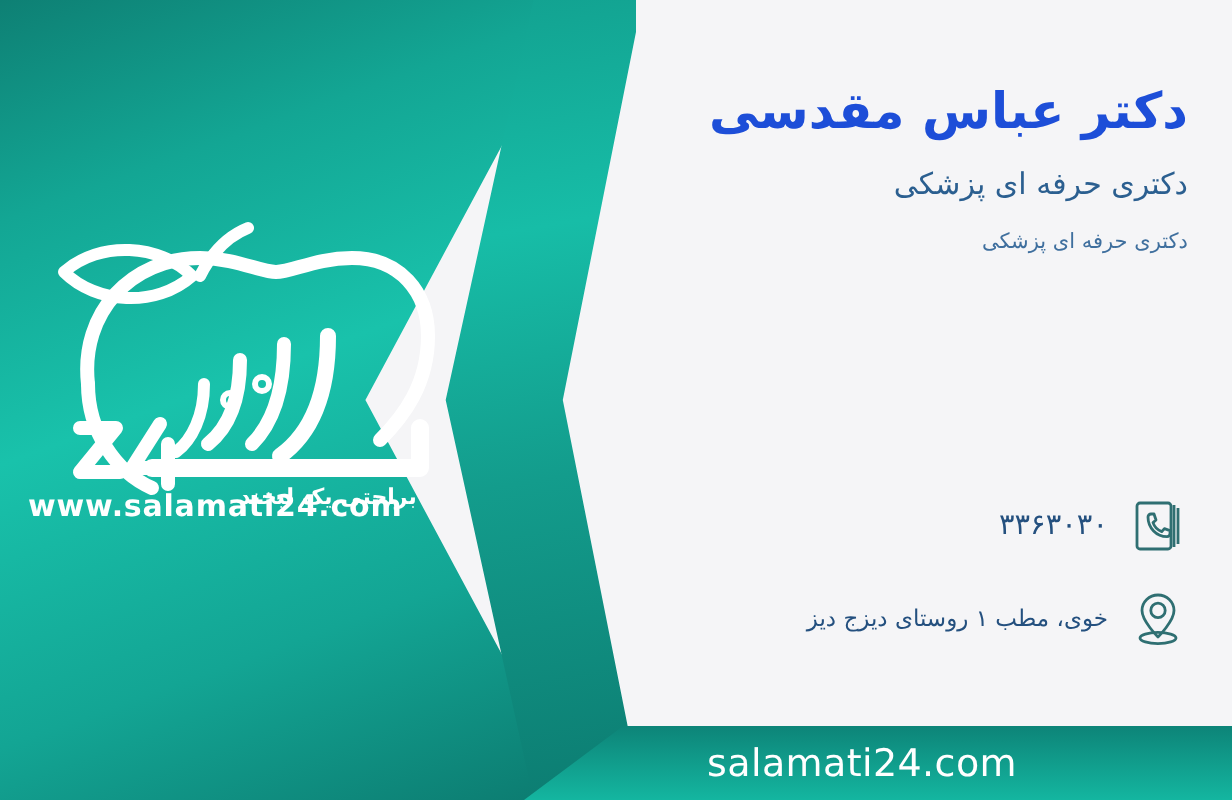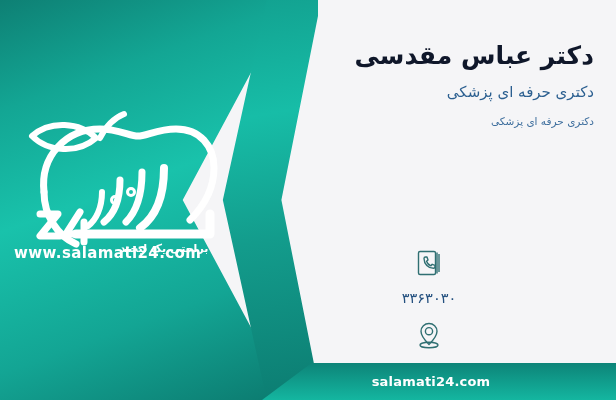--- a/index.html
+++ b/index.html
@@ -62,22 +62,22 @@
     height: 37px;
     background: linear-gradient(180deg, #0d8478 0%, #14b6a0 100%);
     -webkit-clip-path: polygon(14% 0, 100% 0, 100% 100%, 0 100%);
     clip-path: polygon(14% 0, 100% 0, 100% 100%, 0 100%);
     display: flex;
     align-items: center;
     justify-content: center;
   }
   .bottom-banner .site {
     color: #ffffff;
-    font-size: 13px;
-    font-weight: bold;
+    font-size: 19px;
+    font-weight: normal;
     letter-spacing: .2px;
     direction: ltr;
     padding-right: 16px;
   }
 
   
   .logo-wrap {
     position: absolute;
     left: 14px;
     top: 96px;
@@ -99,21 +99,21 @@
 
   
   .info {
     position: absolute;
     right: 22px;
     top: 40px;
     width: 370px;
     text-align: right;
   }
   .doctor-name {
-    color: #0f172a;
+    color: #1d4ed8;
     font-size: 25px;
     font-weight: bold;
     line-height: 1.25;
     white-space: nowrap;
   }
   .specialty-main {
     color: #2b5f90;
     font-size: 15px;
     margin-top: 12px;
   }
@@ -125,21 +125,21 @@
 
   
   .contact {
     position: absolute;
     right: 22px;
     top: 246px;
     width: 330px;
   }
   .contact-row {
     display: flex;
-    flex-direction: column;
+    flex-direction: row;
     align-items: center;
     justify-content: flex-start;
     gap: 10px;
     margin-bottom: 12px;
   }
   .contact-icon {
     flex: 0 0 auto;
     width: 30px;
     height: 34px;
     display: flex;
@@ -225,20 +225,21 @@
       <span class="contact-icon">
         <svg width="28" height="30" viewBox="0 0 28 30" aria-hidden="true">
           <g fill="none" stroke="#2f6f72" stroke-width="1.4">
             <path d="M14 3.5 C9.6 3.5 6 7 6 11.3 C6 16.6 14 24.5 14 24.5
                      C14 24.5 22 16.6 22 11.3 C22 7 18.4 3.5 14 3.5 Z" stroke-linejoin="round"></path>
             <circle cx="14" cy="11.2" r="3.6"></circle>
             <ellipse cx="14" cy="25" rx="9" ry="2.8"></ellipse>
           </g>
         </svg>
       </span>
+      <span class="contact-text address">خوی، مطب ۱ روستای دیزج دیز</span>
     </div>
 
   </div>
 
   <div class="bottom-banner">
     <span class="site">salamati24.com</span>
   </div>
 
 </div>
 

